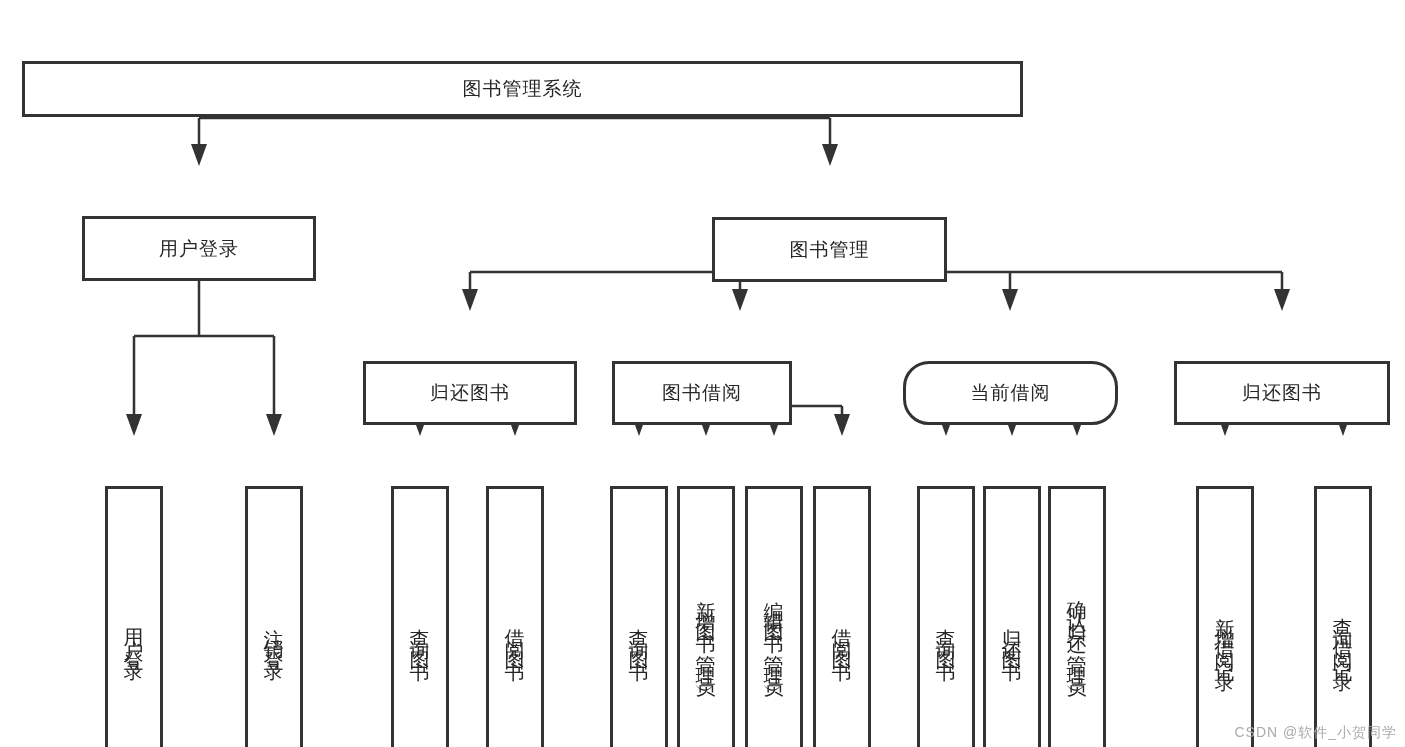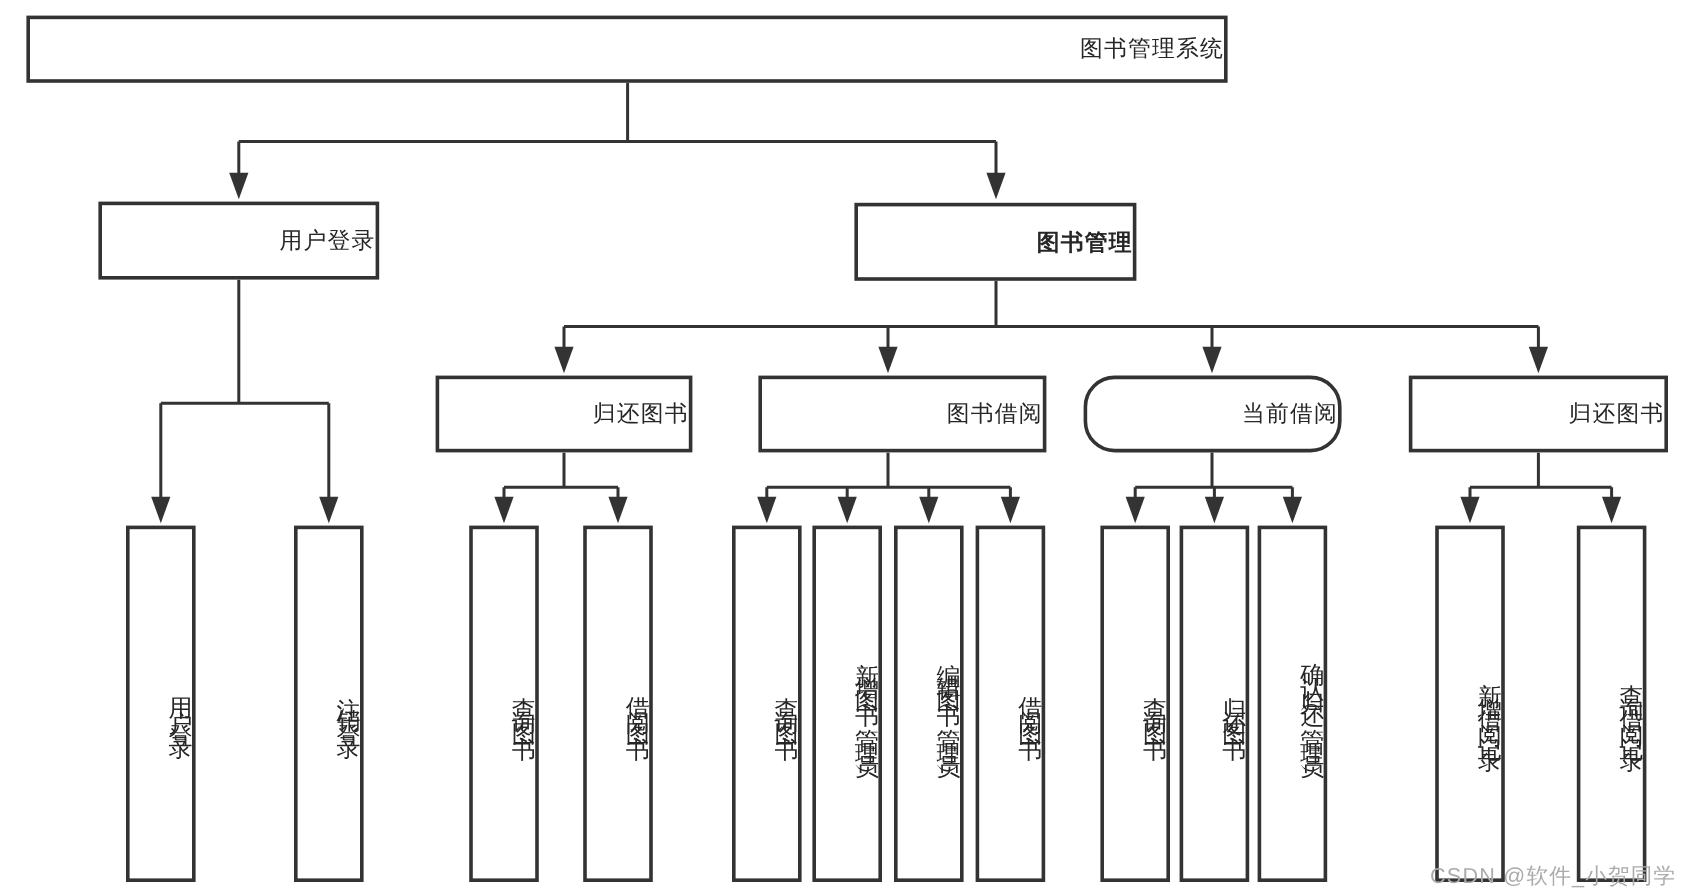--- a/index.html
+++ b/index.html
@@ -23,40 +23,41 @@
     width:1405px;height:747px;
     pointer-events:none;
   }
   .node{
     position:absolute;
     box-sizing:border-box;
     border:3px solid var(--line);
     background:var(--background);
     display:flex;
     align-items:center;
-    justify-content:flex-end;
+    justify-content:center;
     color:var(--text);
+    margin-top:48px;
   }
   .hbox span{
     font-size:19px;
     letter-spacing:1px;
     white-space:nowrap;
   }
   .vbox span{
     writing-mode:vertical-rl;
     text-orientation:mixed;
     font-size:20px;
     line-height:1;
     letter-spacing:11px;
   }
   .watermark{
     position:absolute;
     right:8px;
     bottom:5px;
-    font-size:18px;
+    font-size:14px;
     color:var(--watermark);
     letter-spacing:1px;
     white-space:nowrap;
   }
 </style>
 </head>
 <body>
 
 <div class="canvas">
 
@@ -100,28 +101,28 @@
     </g>
   </svg>
 
   <div class="node hbox" style="left:22px;top:13px;width:1001px;height:56px;">
     <span>图书管理系统</span>
   </div>
 
   <div class="node hbox" style="left:82px;top:168px;width:234px;height:65px;">
     <span>用户登录</span>
   </div>
-  <div class="node hbox" style="left:712px;top:169px;width:235px;height:65px;font-weight:bold;">
+  <div class="node hbox" style="left:712px;top:169px;width:235px;height:65px;">
     <span>图书管理</span>
   </div>
 
   <div class="node hbox" style="left:363px;top:313px;width:214px;height:64px;">
     <span>归还图书</span>
   </div>
-  <div class="node hbox" style="left:632px;top:313px;width:240px;height:64px;">
+  <div class="node hbox" style="left:612px;top:313px;width:180px;height:64px;">
     <span>图书借阅</span>
   </div>
   <div class="node hbox" style="left:903px;top:313px;width:215px;height:64px;border-radius:26px;">
     <span>当前借阅</span>
   </div>
   <div class="node hbox" style="left:1174px;top:313px;width:216px;height:64px;">
     <span>归还图书</span>
   </div>
 
   <div class="node vbox" style="left:105px;top:438px;width:58px;height:297px;">

